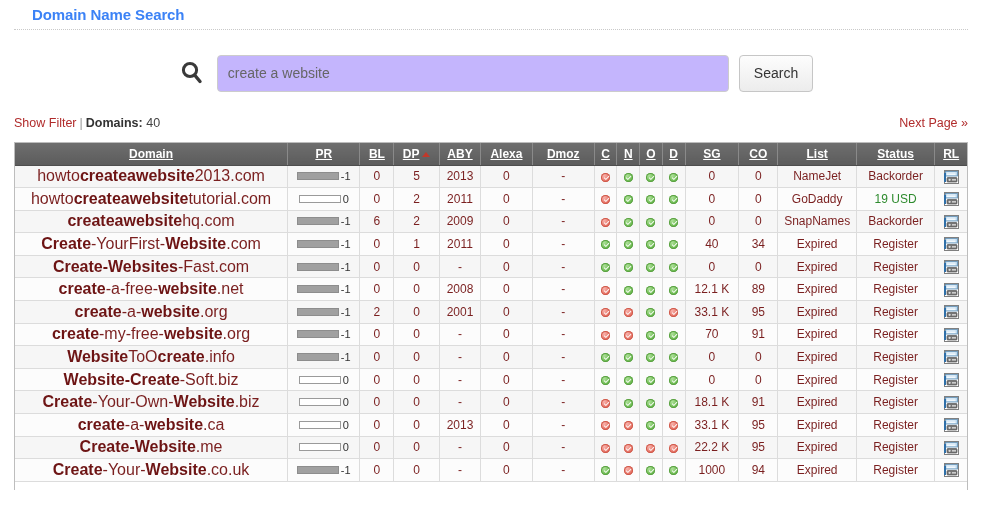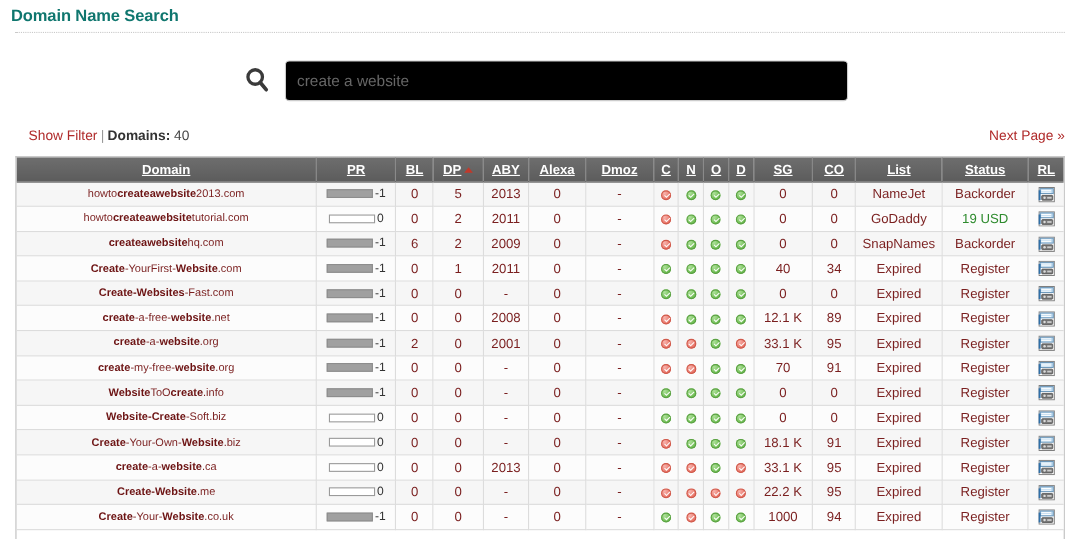--- a/index.html
+++ b/index.html
@@ -13,22 +13,22 @@
   #page {
     position: relative;
     width: 982px; height: 508px;
     background: #ffffff;
   }
 
   
   .page-title {
     font-size: 15px;
     font-weight: bold;
-    color: #0f766e;
-    padding: 6px 0 6px 10px;
+    color: #3b82f6;
+    padding: 6px 0 6px 32px;
     letter-spacing: -0.1px;
   }
   .title-rule {
     height: 0;
     border-bottom: 1px dotted #c9c9c9;
     margin: 0 14px 0 14px;
   }
 
   
   .search-wrap {
@@ -48,21 +48,21 @@
   .search-icon svg { display:block; }
   .search-input {
     width: 512px;
     height: 37px;
     border: 1px solid #cccccc;
     border-radius: 4px;
     padding: 0 10px;
     font-size: 14px;
     color: #666666;
     font-family: "Liberation Sans", sans-serif;
-    background: #000000;
+    background: #c4b5fd;
     outline: none;
   }
   .search-input::placeholder { color: #8a8a8a; }
   .search-button {
     height: 37px;
     min-width: 64px;
     padding: 0 14px;
     border: 1px solid #c6c6c6;
     border-radius: 4px;
     background: linear-gradient(to bottom, #fdfdfd 0%, #ececec 100%);
@@ -80,21 +80,20 @@
     padding: 0 14px;
     height: 20px;
     font-size: 12.5px;
     color: #333333;
   }
   .filterbar-left { white-space: nowrap; }
   .link-red {
     color: #b02b2b;
     text-decoration: none;
     cursor: pointer;
-    margin-left: 12px;
   }
   .sep { color: #999; padding: 0 3px; }
   .bold-label { font-weight: bold; color: #333; }
   .count-val { color: #444; }
   .next-page {
     color: #b02b2b;
     text-decoration: none;
     font-size: 12.5px;
     cursor: pointer;
     white-space: nowrap;
@@ -154,21 +153,21 @@
     overflow: hidden;
   }
   table.dn tbody td:last-child { border-right: none; }
   table.dn tbody tr:nth-child(odd)  td { background: #f6f6f6; }
   table.dn tbody tr:nth-child(even) td { background: #fcfcfc; }
 
   td.domain-cell {
     text-align: left;
     padding-left: 6px;
     color: #7a1f1f;
-    font-size: 10px;
+    font-size: 16px;
   }
   td.domain-cell b { font-weight: bold; color: #6d1414; }
   td.domain-cell .d-link { cursor: pointer; text-decoration: none; color: inherit; }
 
   td.num { color: #7a1f1f; }
   td.grey { color: #555555; }
   td.list-cell { color: #555555; }
   td.status-cell { color: #8a2121; margin-left: 45px; }
   td.status-cell.price { color: #2e8b2e; }
 
@@ -232,20 +231,21 @@
   <div class="title-rule"></div>
 
   <div class="search-wrap">
     <span class="search-icon">
       <svg width="26" height="26" viewBox="0 0 26 26">
         <circle cx="11" cy="10" r="6.6" fill="none" stroke="#3a3a3a" stroke-width="3"></circle>
         <line x1="15.6" y1="15" x2="21" y2="21.5" stroke="#3a3a3a" stroke-width="3.4" stroke-linecap="round"></line>
       </svg>
     </span>
     <input class="search-input" type="text" value="create a website" style="">
+    <button class="search-button">Search</button>
   </div>
 
   <div class="filterbar">
     <div class="filterbar-left">
       <a class="link-red" href="#">Show Filter</a><span class="sep">|</span><span class="bold-label">Domains:</span>
       <span class="count-val">40</span>
     </div>
     <a class="next-page" href="#">Next Page »</a>
   </div>
 

